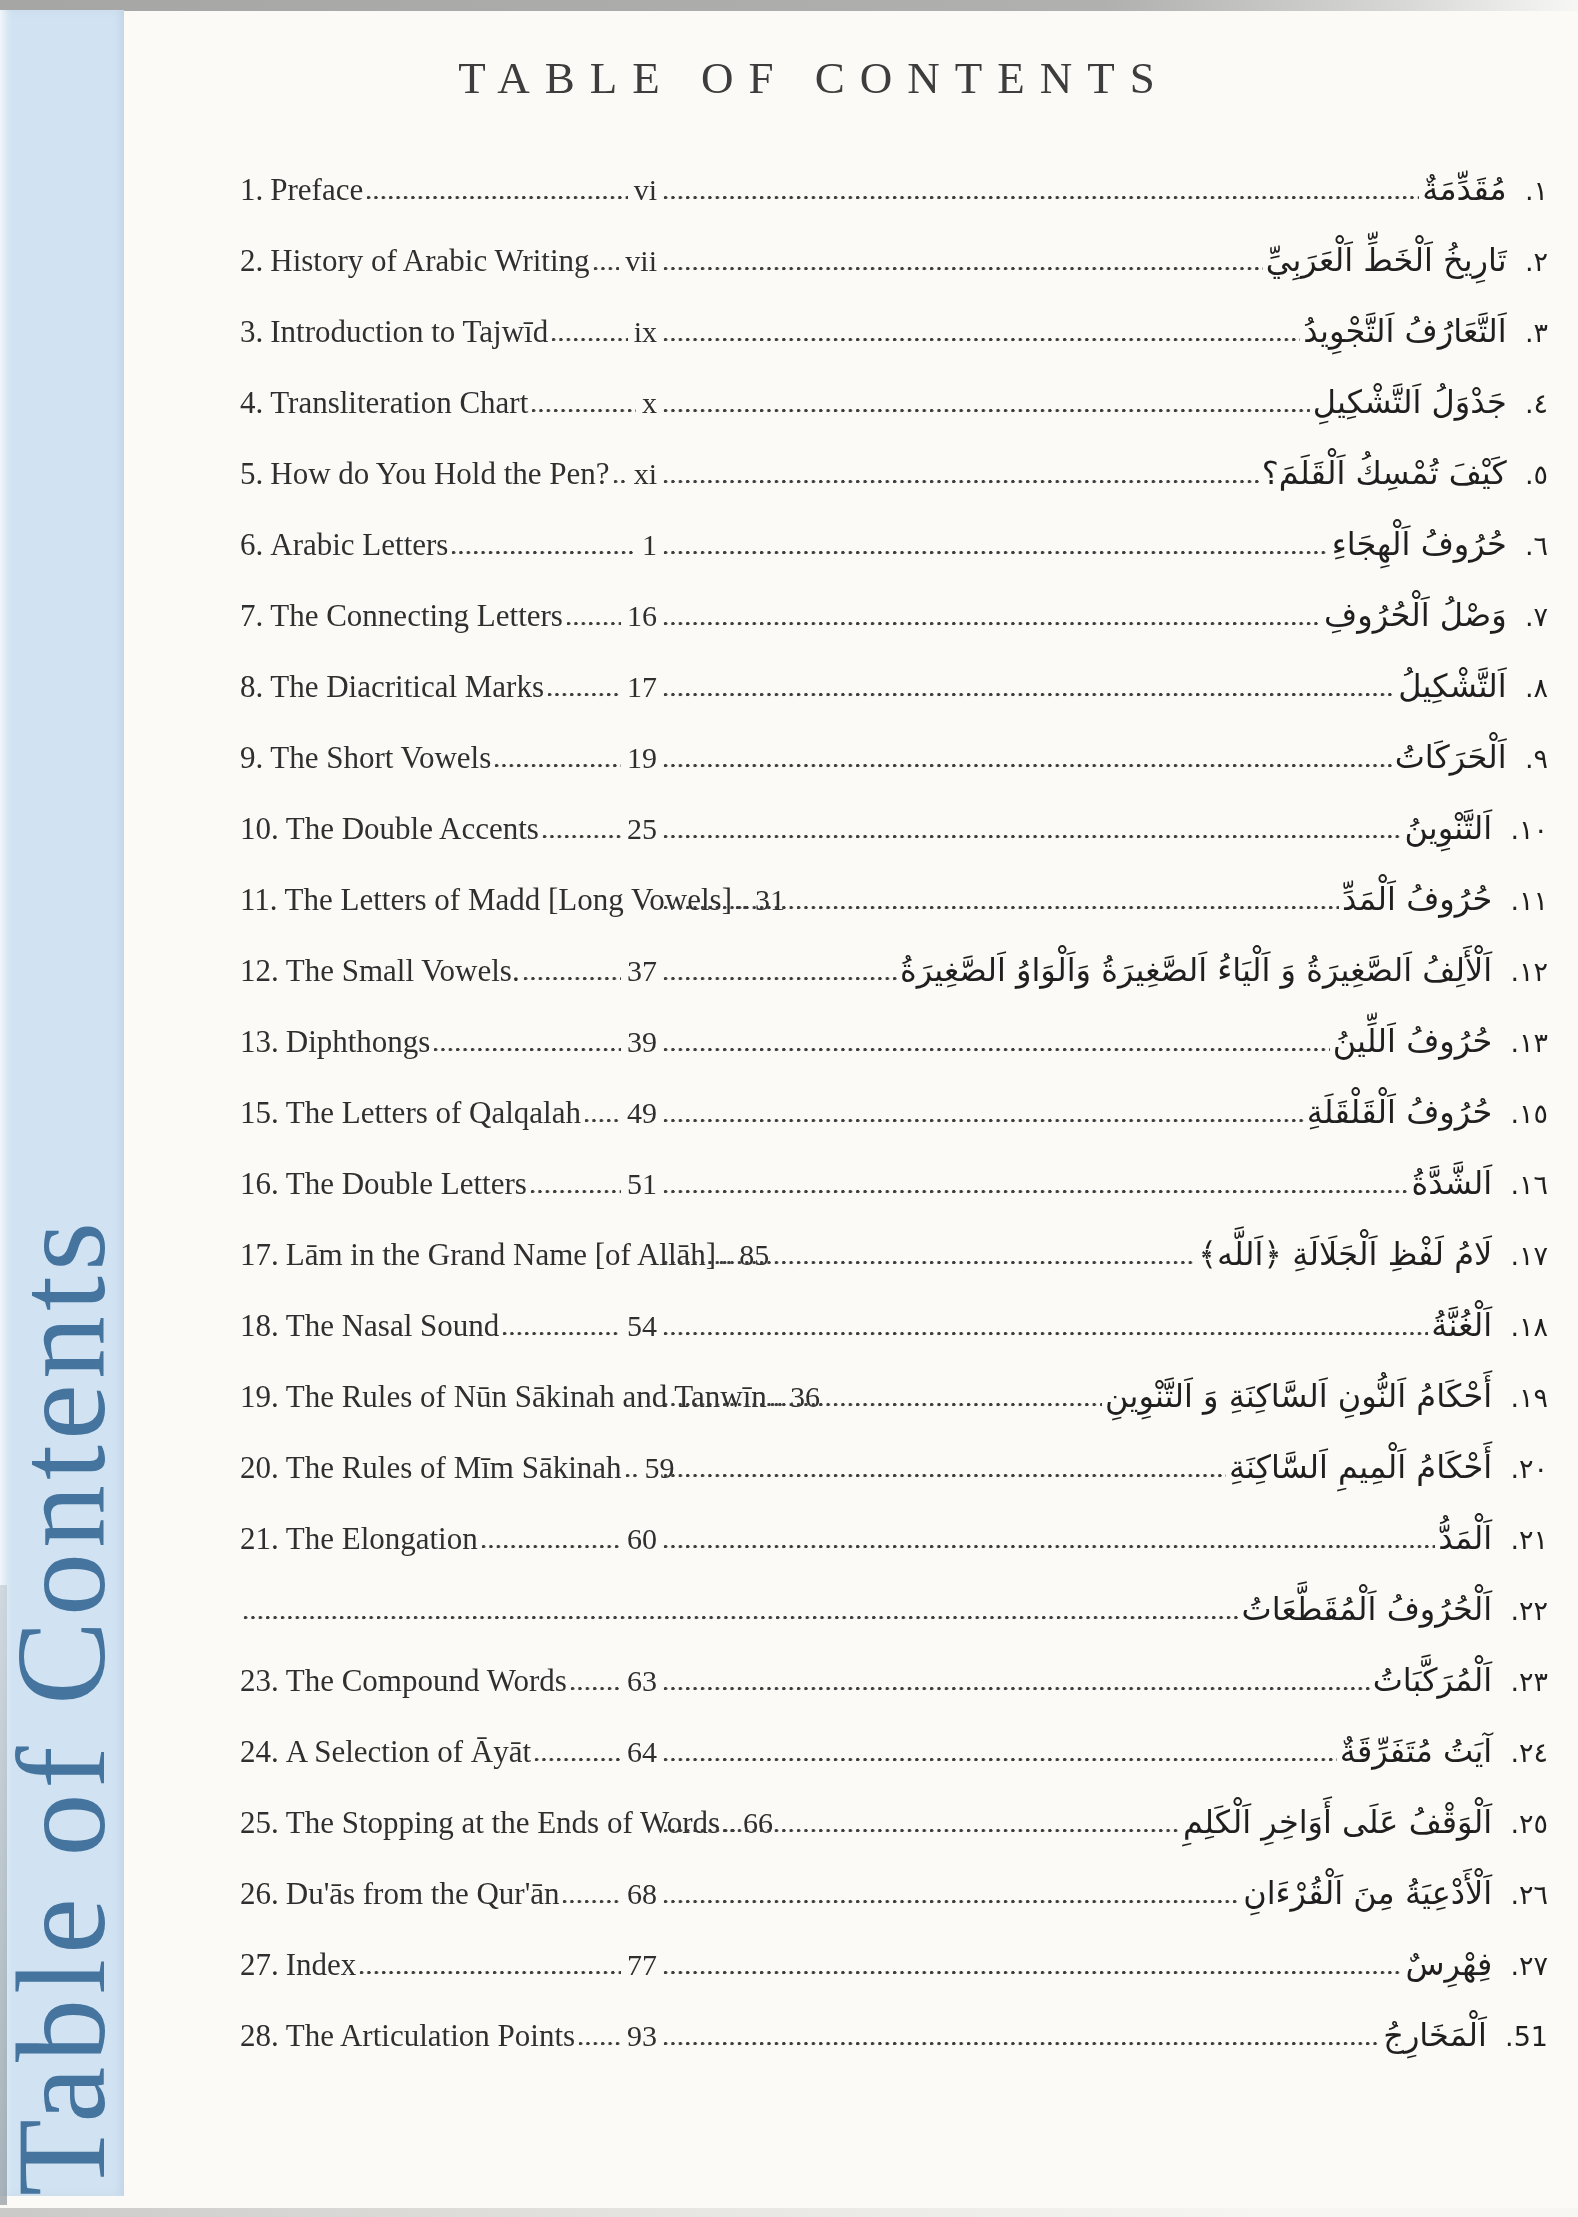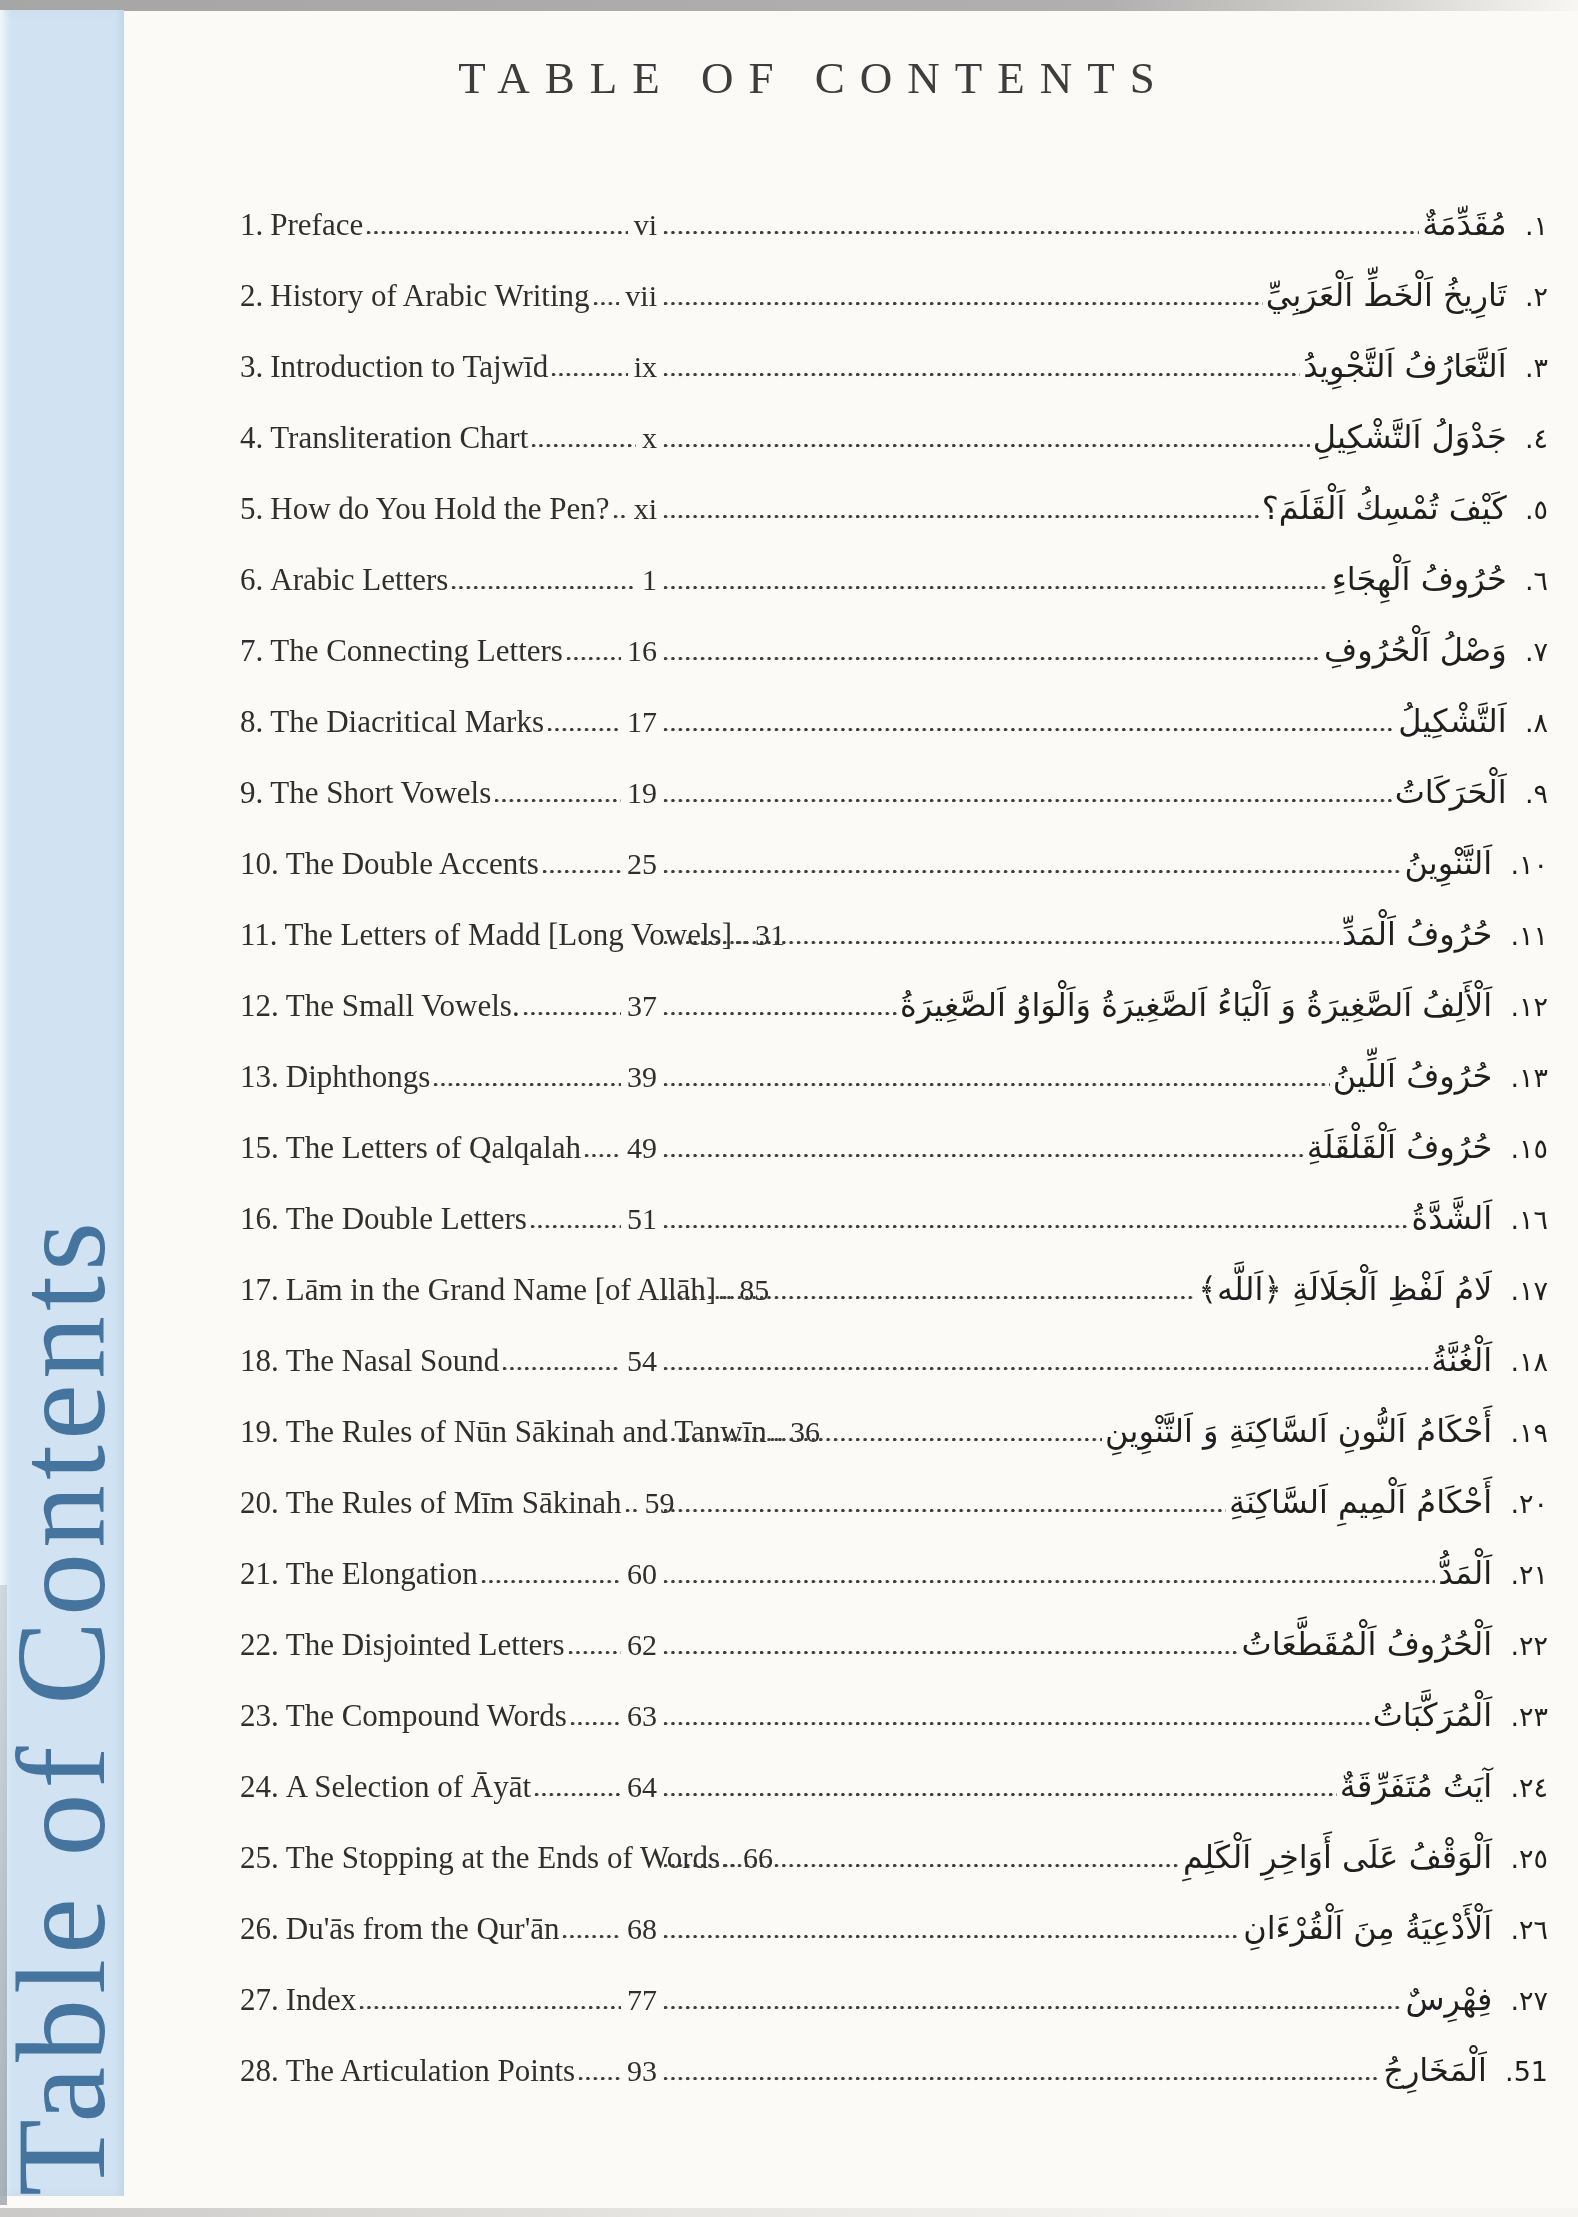--- a/index.html
+++ b/index.html
@@ -69,21 +69,20 @@
   }
   .grp-l{
     flex:0 0 420px;
     display:flex;align-items:baseline;
     min-width:0;
   }
   .grp-r{
     flex:1 1 auto;
     display:flex;align-items:baseline;
     min-width:0;
-    margin-top:35px;
   }
   .en-num{
     font-size:31px;color:#2f2f2f;white-space:nowrap;padding-right:7px;
   }
   .en{
     font-size:31px;color:#2f2f2f;white-space:nowrap;
   }
   .pg{
     font-size:30px;color:#2f2f2f;white-space:nowrap;padding:0 3px;
   }
@@ -442,26 +441,20 @@
     <div class="grp-r">
       <span class="leader"></span>
       <span class="entry-ar" dir="rtl">
         <span class="ar-num">٢١.</span>
         <span class="ar-text">اَلْمَدُّ</span>
       </span>
     </div>
   </div>
 
   <div class="toc-row">
-    <div class="grp-l">
-      <span class="en-num">22.</span>
-      <span class="en">The Disjointed Letters</span>
-      <span class="leader"></span>
-      <span class="pg">62</span>
-    </div>
     <div class="grp-r">
       <span class="leader"></span>
       <span class="entry-ar" dir="rtl">
         <span class="ar-num">٢٢.</span>
         <span class="ar-text">اَلْحُرُوفُ اَلْمُقَطَّعَاتُ</span>
       </span>
     </div>
   </div>
 
   <div class="toc-row">

